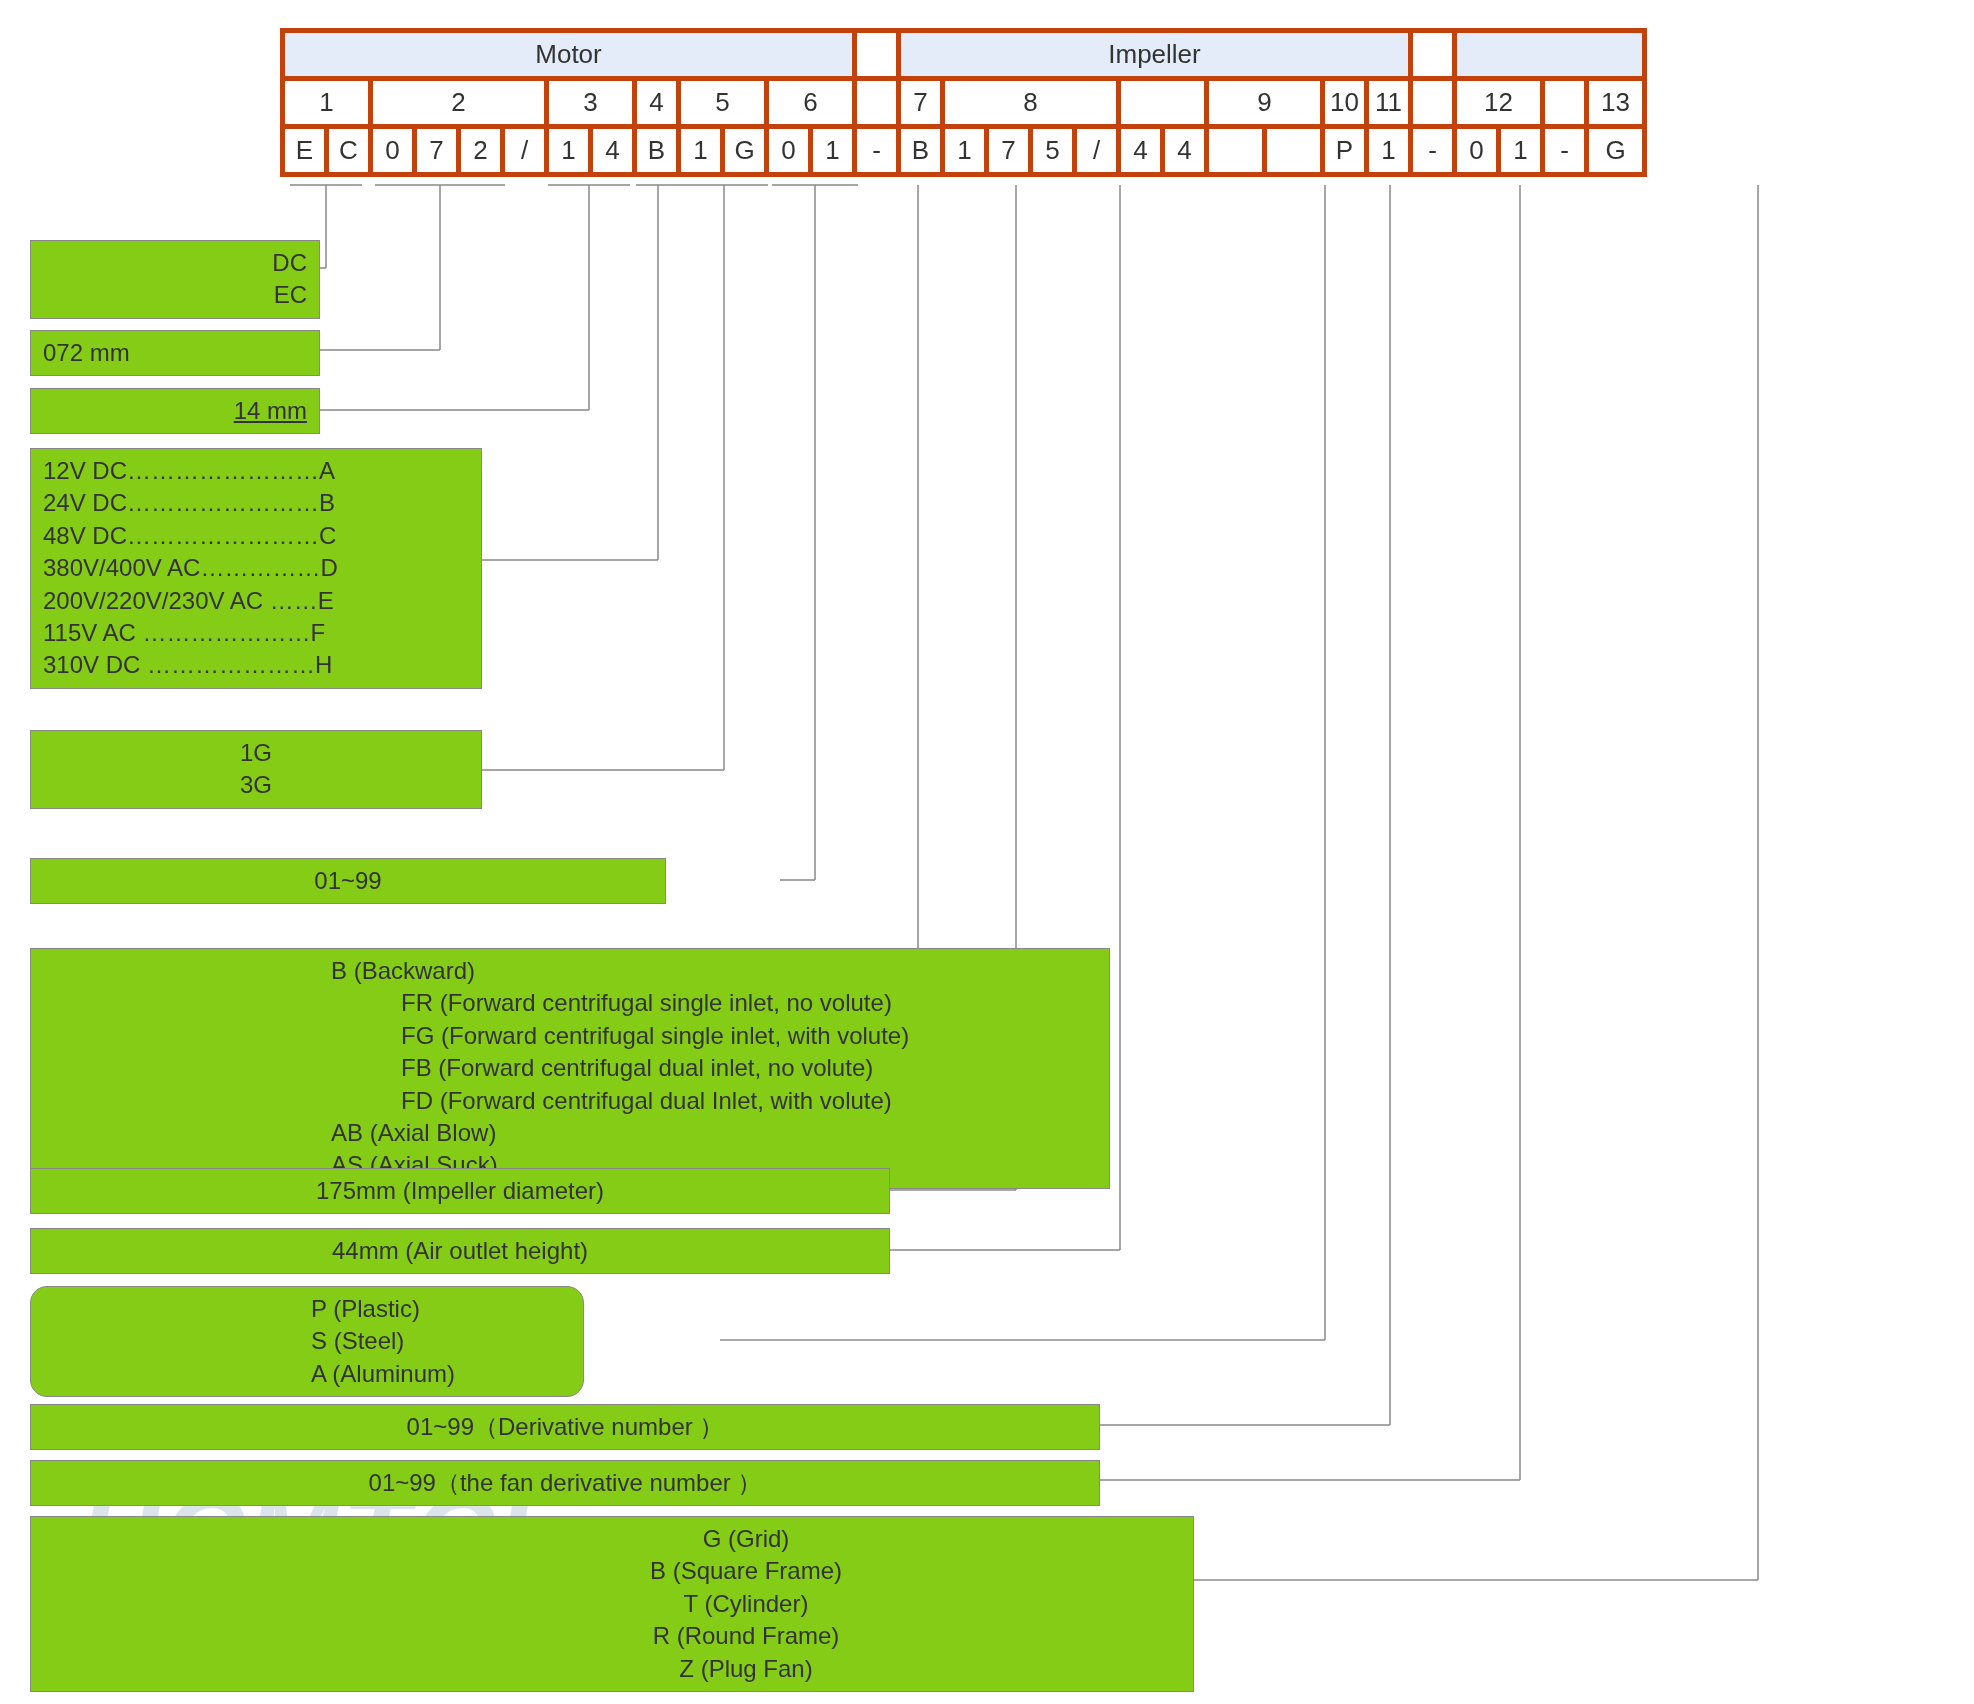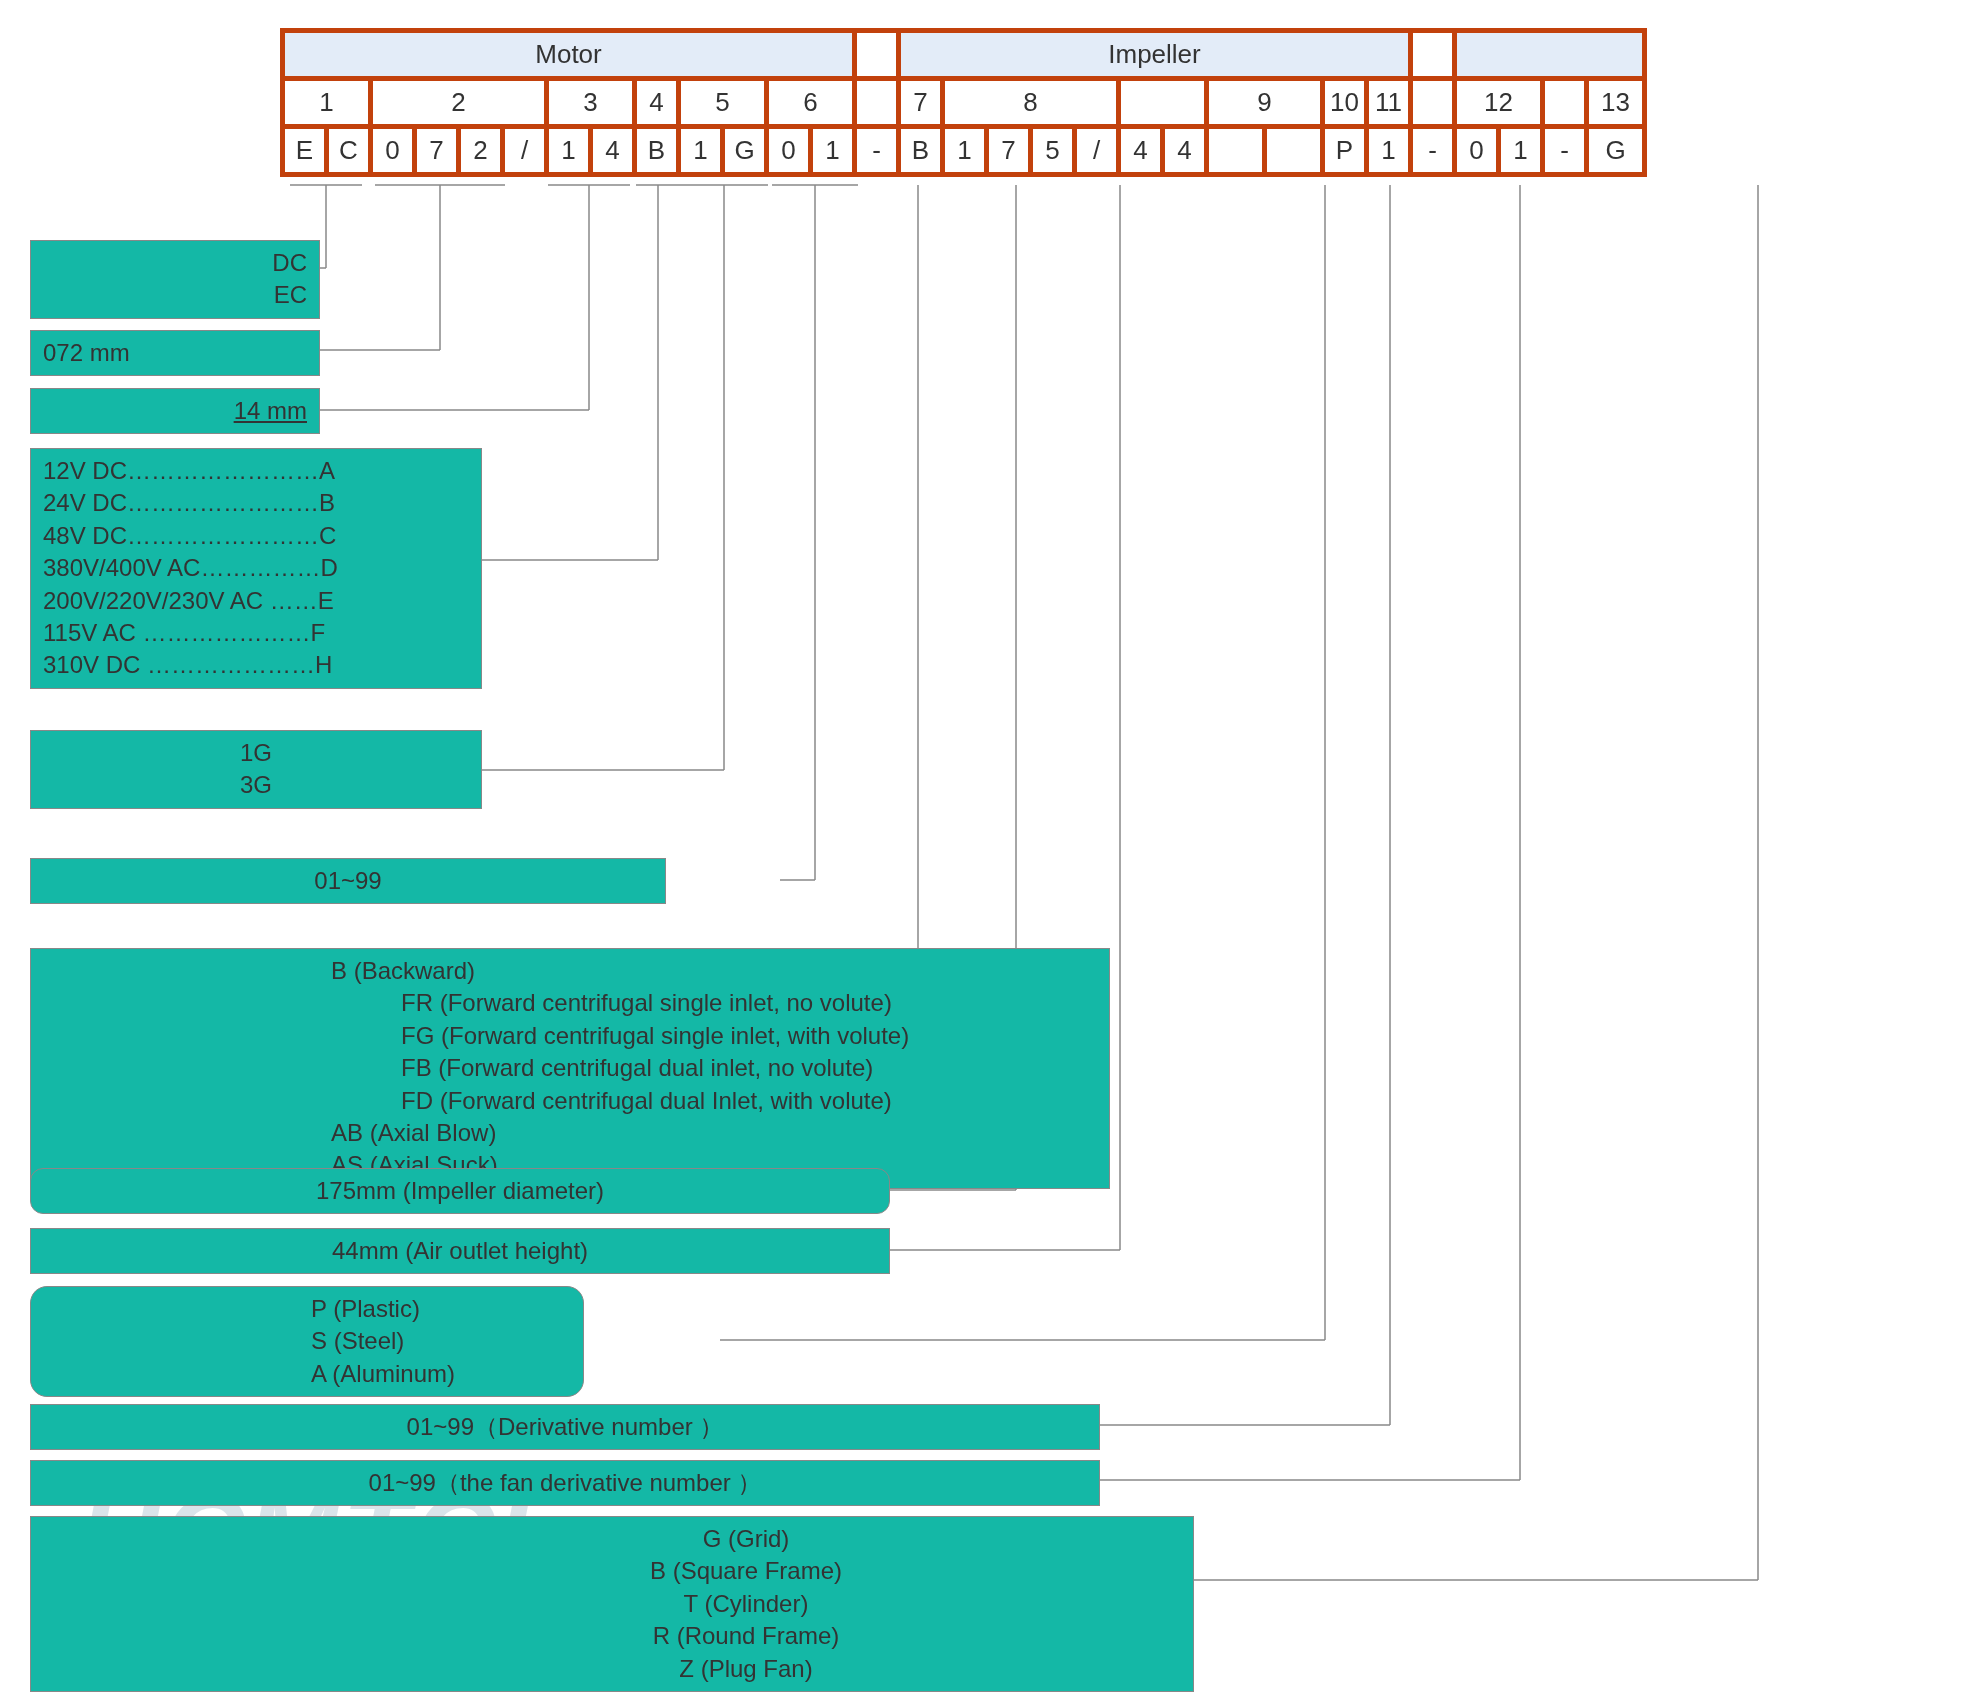--- a/index.html
+++ b/index.html
@@ -29,21 +29,21 @@
     font-size: 26px;
     color: #333;
   }
   .hdr { background: #e3ecf8; font-size: 28px; }
   .num { background: #fff; }
   .code { background: #fff; }
   .gap { background: #fff; width: 18px; }
   .box {
     position: absolute;
     border: 1px solid #888;
-    background: #14b8a6;
+    background: #84cc16;
     font-size: 24px;
     color: #333;
     padding: 6px 12px;
     line-height: 1.35;
   }
   .box .line { white-space: nowrap; }
   .wm {
     position: absolute;
     left: 80px; top: 1470px;
     font-size: 110px; font-weight: bold;
@@ -197,21 +197,21 @@
 </div>
 <div class="box" style="left:30px; top:916px; width:1080px; padding-left:300px;margin-top:32px;">
   <div class="line">B (Backward)</div>
   <div class="line" style="padding-left:70px">FR (Forward centrifugal single inlet, no volute)</div>
   <div class="line" style="padding-left:70px">FG (Forward centrifugal single inlet, with volute)</div>
   <div class="line" style="padding-left:70px">FB (Forward centrifugal dual inlet, no volute)</div>
   <div class="line" style="padding-left:70px">FD (Forward centrifugal dual Inlet, with volute)</div>
   <div class="line">AB (Axial Blow)</div>
   <div class="line">AS (Axial Suck)</div>
 </div>
-<div class="box" style="left:30px; top:1168px; width:860px; text-align:center;border-radius:13px;">
+<div class="box" style="left:30px; top:1168px; width:860px; text-align:center;">
   <span>175mm (Impeller diameter)</span>
 </div>
 <div class="box" style="left:30px; top:1228px; width:860px; text-align:center;">
   <span>44mm (Air outlet height)</span>
 </div>
 <div class="box" style="left:30px; top:1286px; width:554px; padding-left:280px;border-radius:17px;">
   <div class="line">P (Plastic)</div>
   <div class="line">S (Steel)</div>
   <div class="line">A (Aluminum)</div>
 </div>

